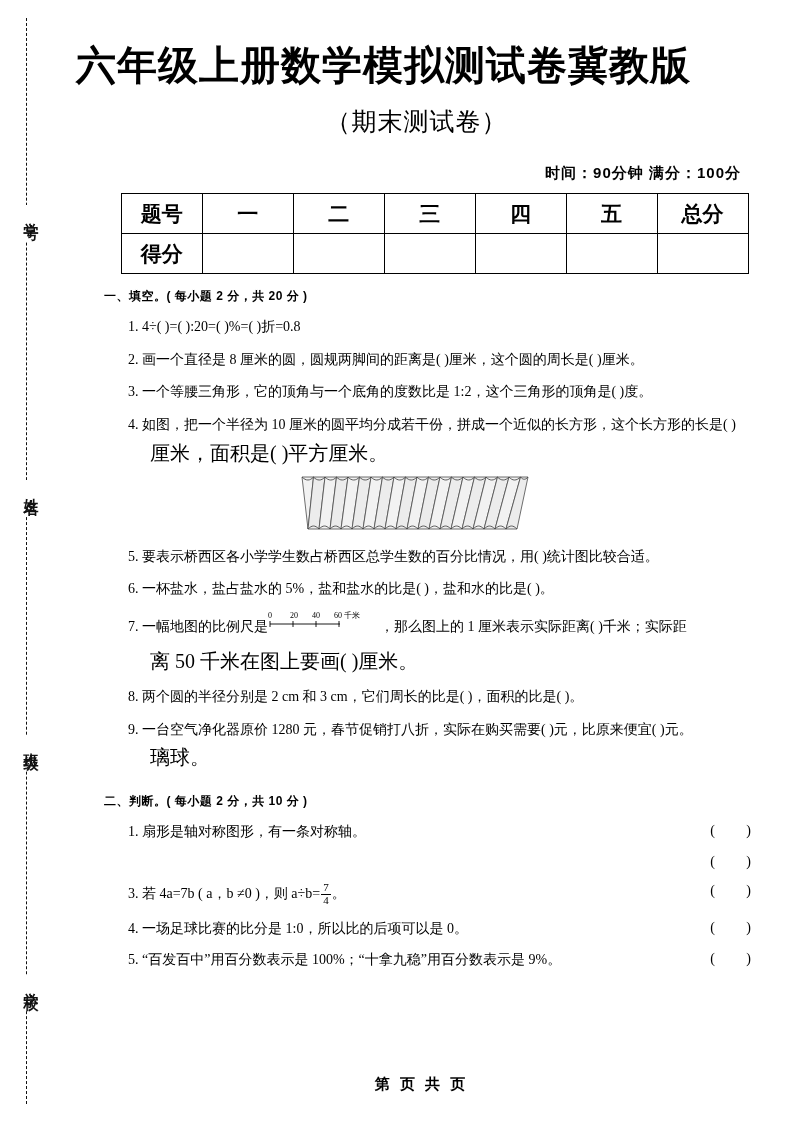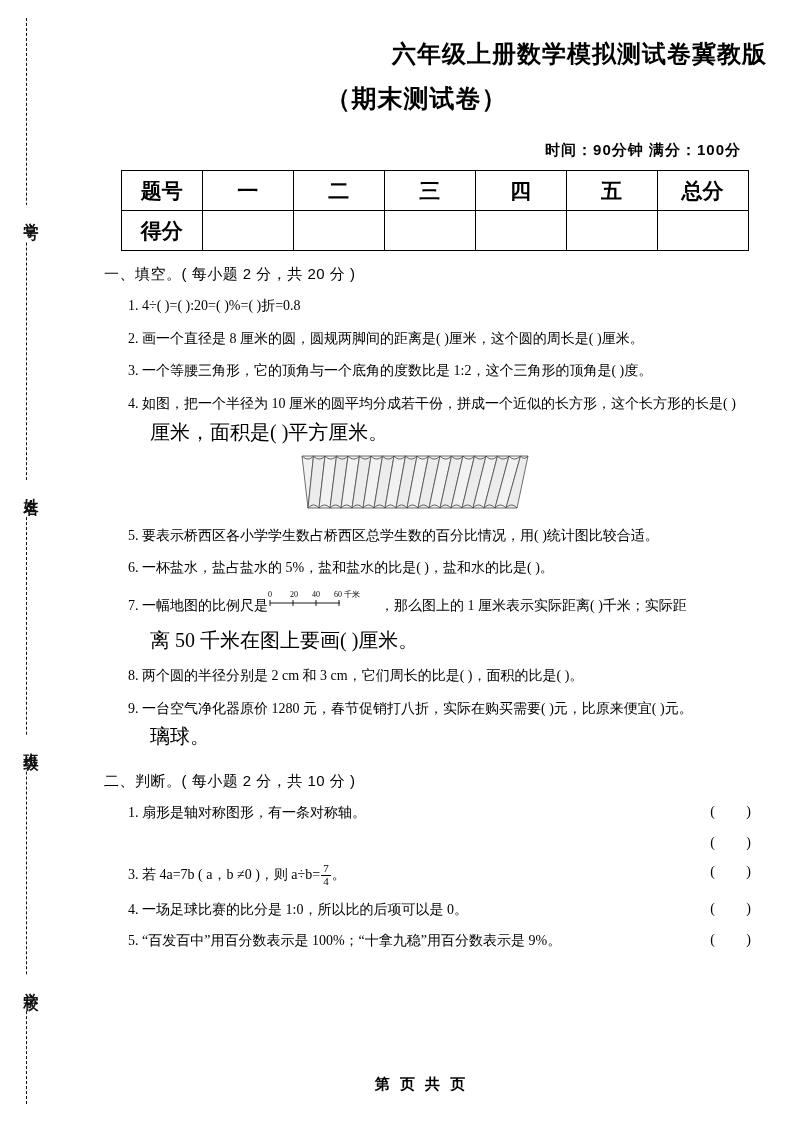--- a/index.html
+++ b/index.html
@@ -50,32 +50,32 @@
 
   
   .page {
     position: absolute;
     left: 76px; top: 0;
     width: 717px; height: 1122px;
   }
 
   .title-main {
     margin: 38px 0 0 0;
-    text-align: right;
-    font-family: "Liberation Sans", sans-serif;
-    font-weight: bold;
-    font-size: 24px;
+    text-align: left;
+    font-family: "Liberation Sans", sans-serif;
+    font-weight: bold;
+    font-size: 40px;
     letter-spacing: 1px;
     padding-right: 26px;
   }
   .title-sub {
     margin: 12px 0 0 0;
     text-align: center;
     font-family: "Liberation Sans", sans-serif;
-    font-weight: bold;
+    font-weight: normal;
     font-size: 25px;
     letter-spacing: 1px;
     padding-right: 36px;
   }
 
   .meta-line {
     margin: 26px 52px 0 0;
     text-align: right;
     font-family: "Liberation Sans", sans-serif;
     font-size: 15px;
@@ -98,22 +98,22 @@
     font-weight: bold;
     font-size: 21px;
   }
   .score-table td.head-col { width: 80px; }
   .score-table td.col { width: 90px; }
 
   
   .section-head {
     margin: 14px 0 0 28px;
     font-family: "Liberation Sans", sans-serif;
-    font-weight: normal;
-    font-size: 15px;
+    font-weight: bold;
+    font-size: 12px;
     letter-spacing: 0.5px;
   }
   .q {
     margin: 11px 0 0 52px;
     font-size: 14px;
     line-height: 1.55;
     padding-right: 40px;
     position: relative;
   }
   .q-cont {

